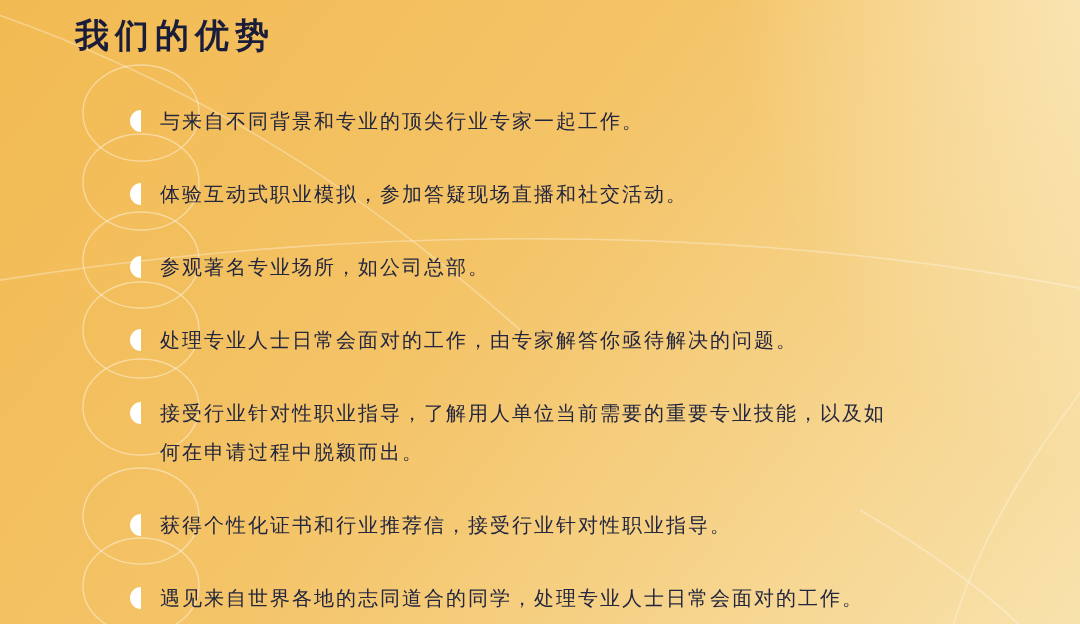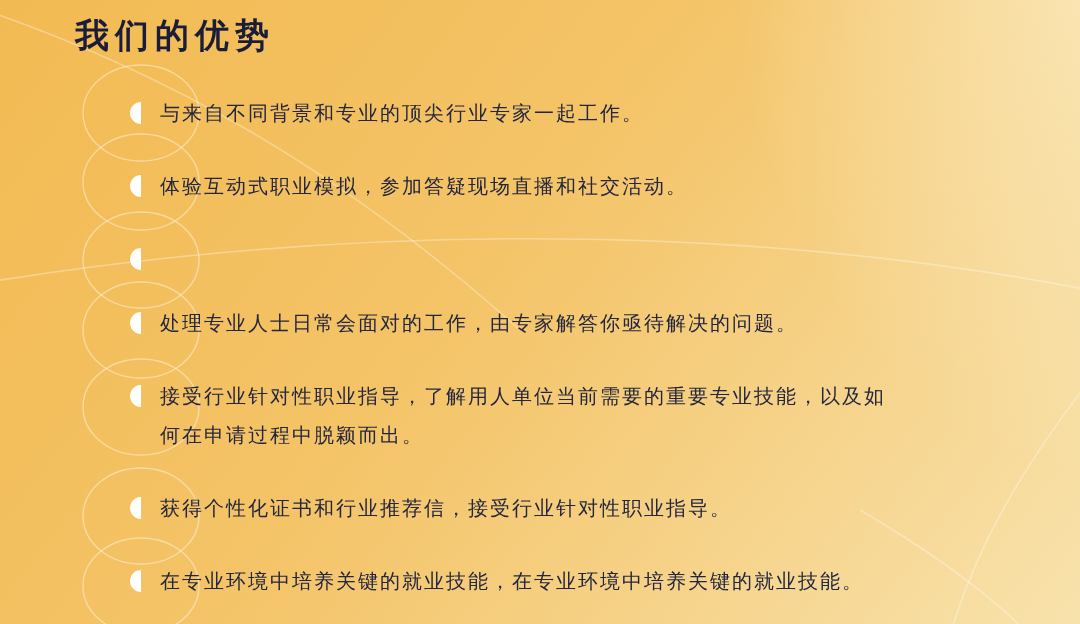--- a/index.html
+++ b/index.html
@@ -45,20 +45,21 @@
   }
   .list{
     position:absolute;
     left:130px;top:94px;
     width:830px;
   }
   .item{
     display:flex;
     align-items:flex-start;
     margin-bottom:34px;
+    margin-top:8px;
   }
   .crescent{
     flex:0 0 11px;
     width:11px;height:22px;
     margin:8px 19px 0 0;
     background:var(--bullet);
     border-radius:11px 0 0 11px;
   }
   .item p{
     font-size:20px;
@@ -101,32 +102,33 @@
       <div class="item">
         <span class="crescent"></span>
         <p>与来自不同背景和专业的顶尖行业专家一起工作。</p>
       </div>
       <div class="item">
         <span class="crescent"></span>
         <p>体验互动式职业模拟，参加答疑现场直播和社交活动。</p>
       </div>
       <div class="item">
         <span class="crescent"></span>
+        <p>参观著名专业场所，如公司总部。</p>
       </div>
       <div class="item">
         <span class="crescent"></span>
         <p>处理专业人士日常会面对的工作，由专家解答你亟待解决的问题。</p>
       </div>
       <div class="item">
         <span class="crescent"></span>
         <p class="wrap-740">接受行业针对性职业指导，了解用人单位当前需要的重要专业技能，以及如何在申请过程中脱颖而出。</p>
       </div>
       <div class="item">
         <span class="crescent"></span>
         <p>获得个性化证书和行业推荐信，接受行业针对性职业指导。</p>
       </div>
       <div class="item">
         <span class="crescent"></span>
-        <p>在专业环境中培养关键的就业技能，在专业环境中培养关键的就业技能。</p>
+        <p>遇见来自世界各地的志同道合的同学，处理专业人士日常会面对的工作。</p>
       </div>
     </div>
   </div>
 </div>
 
 </body></html>

